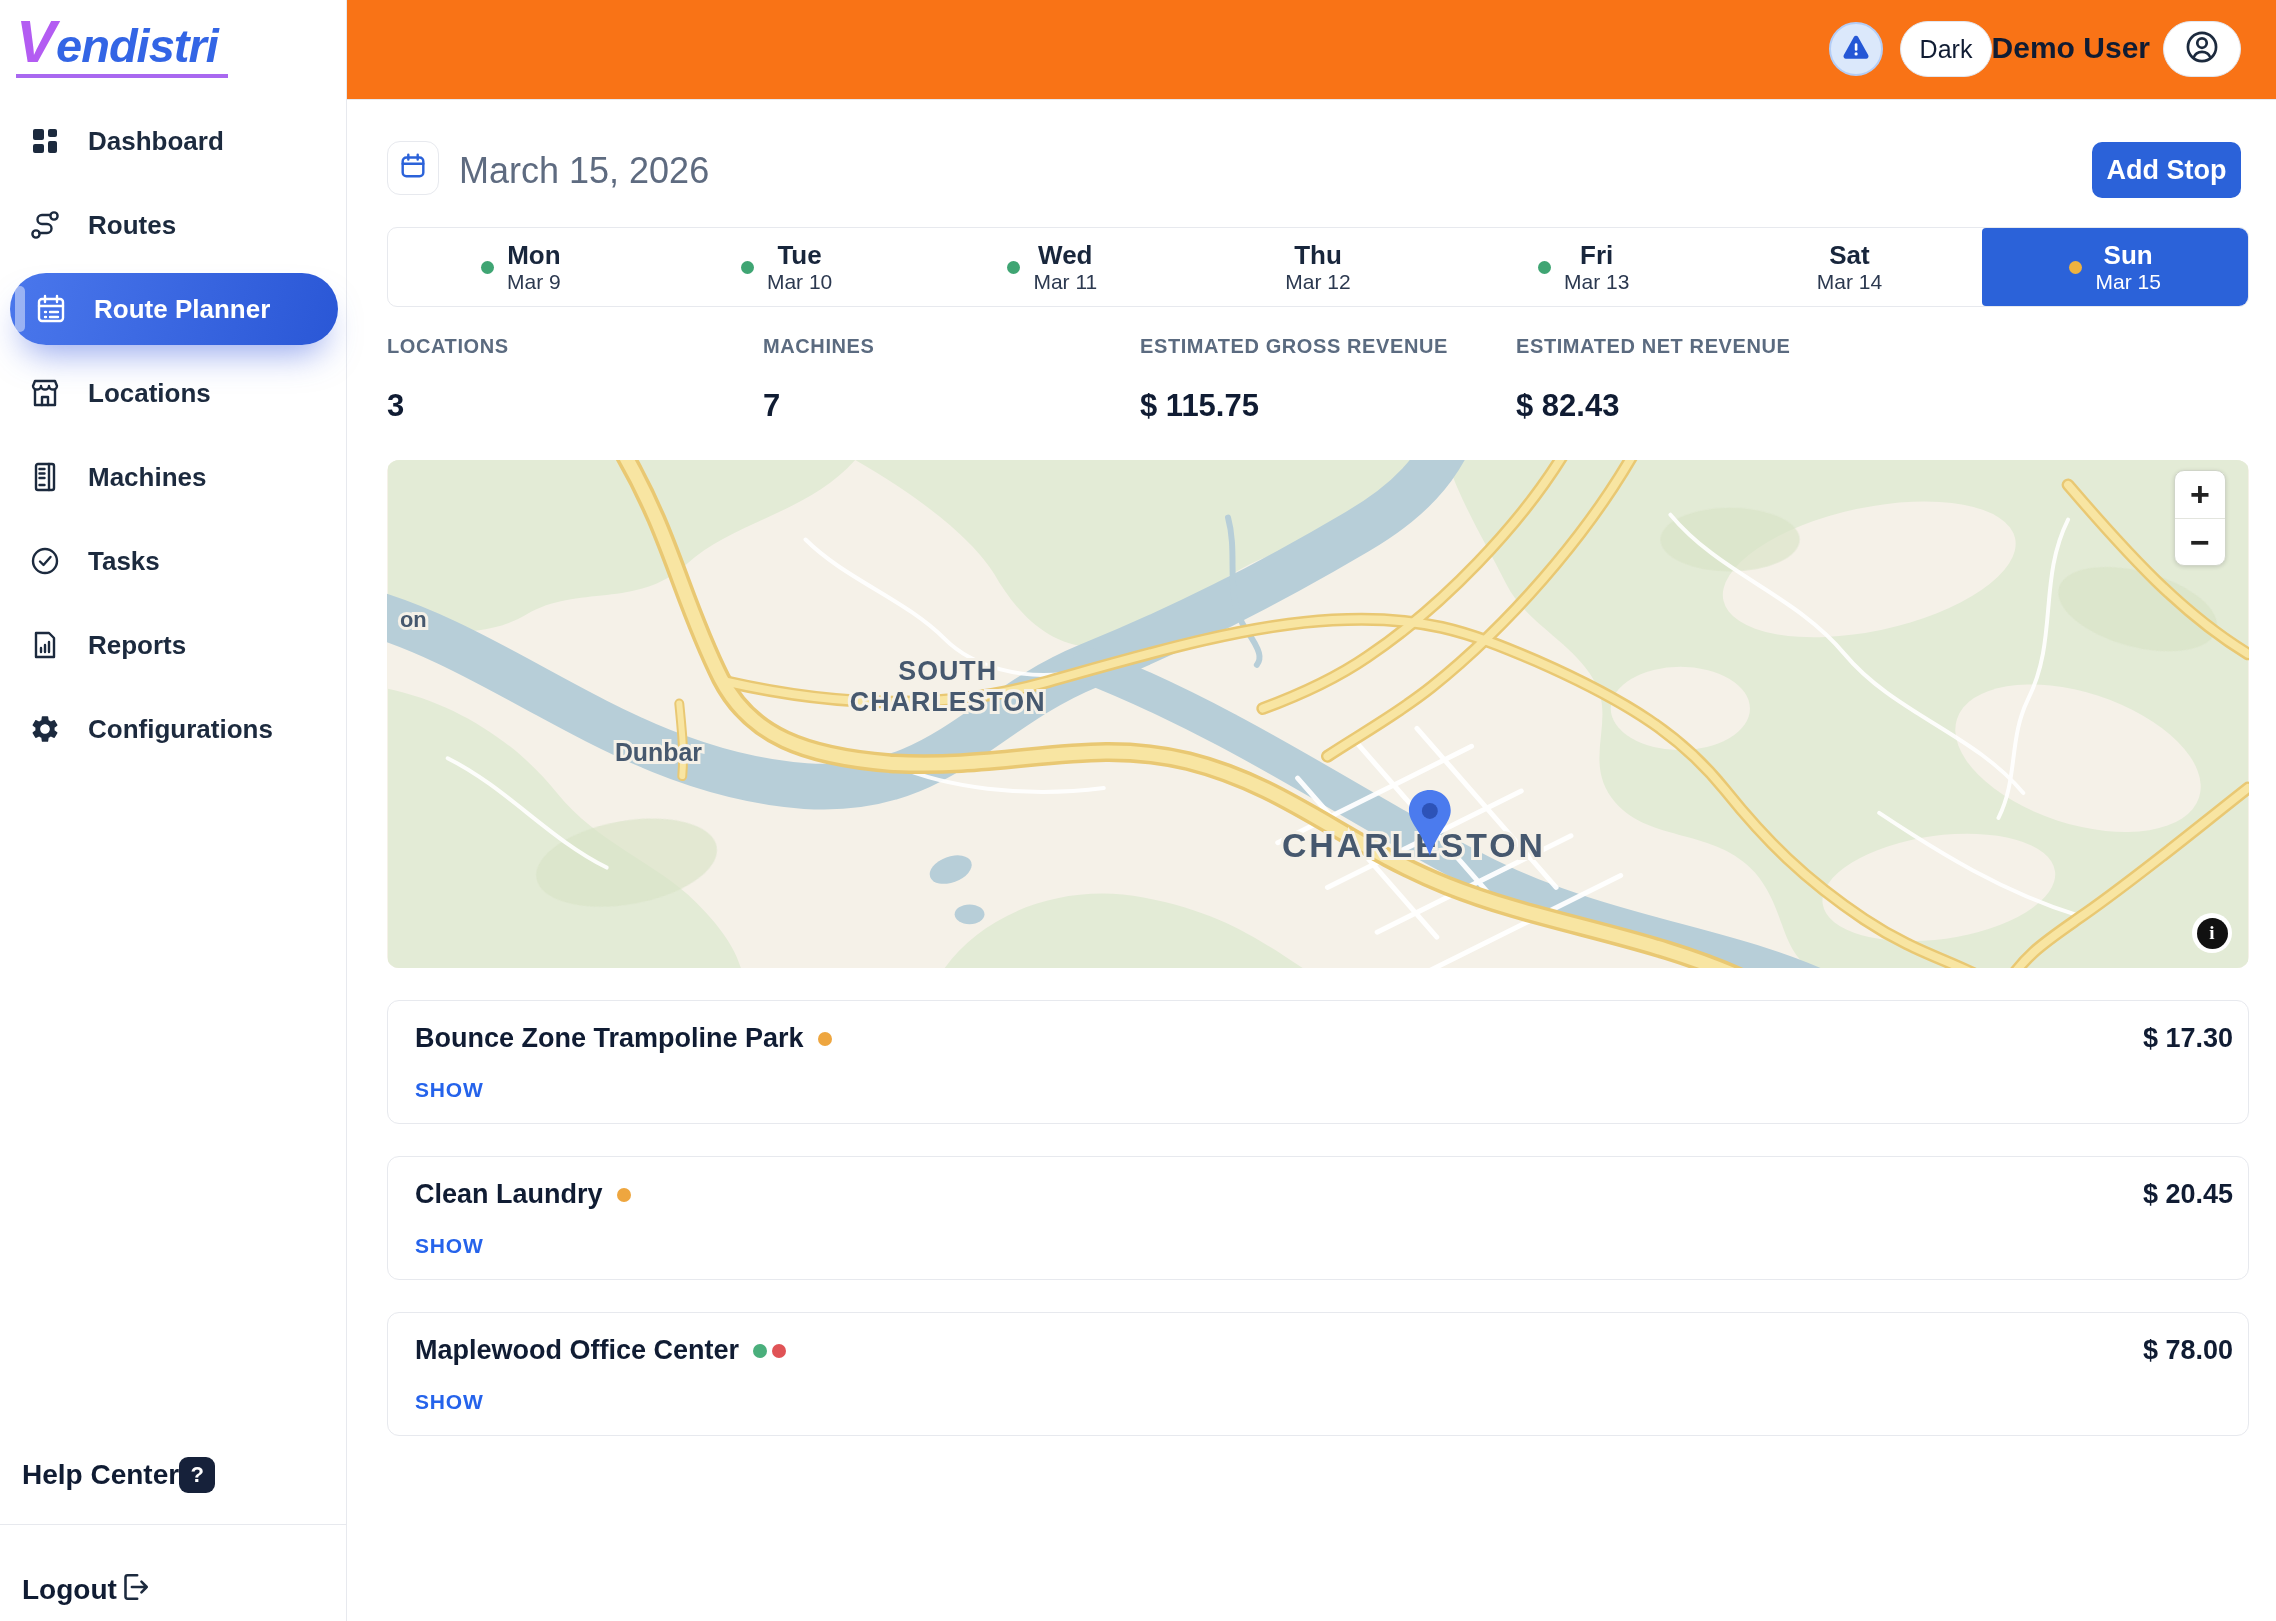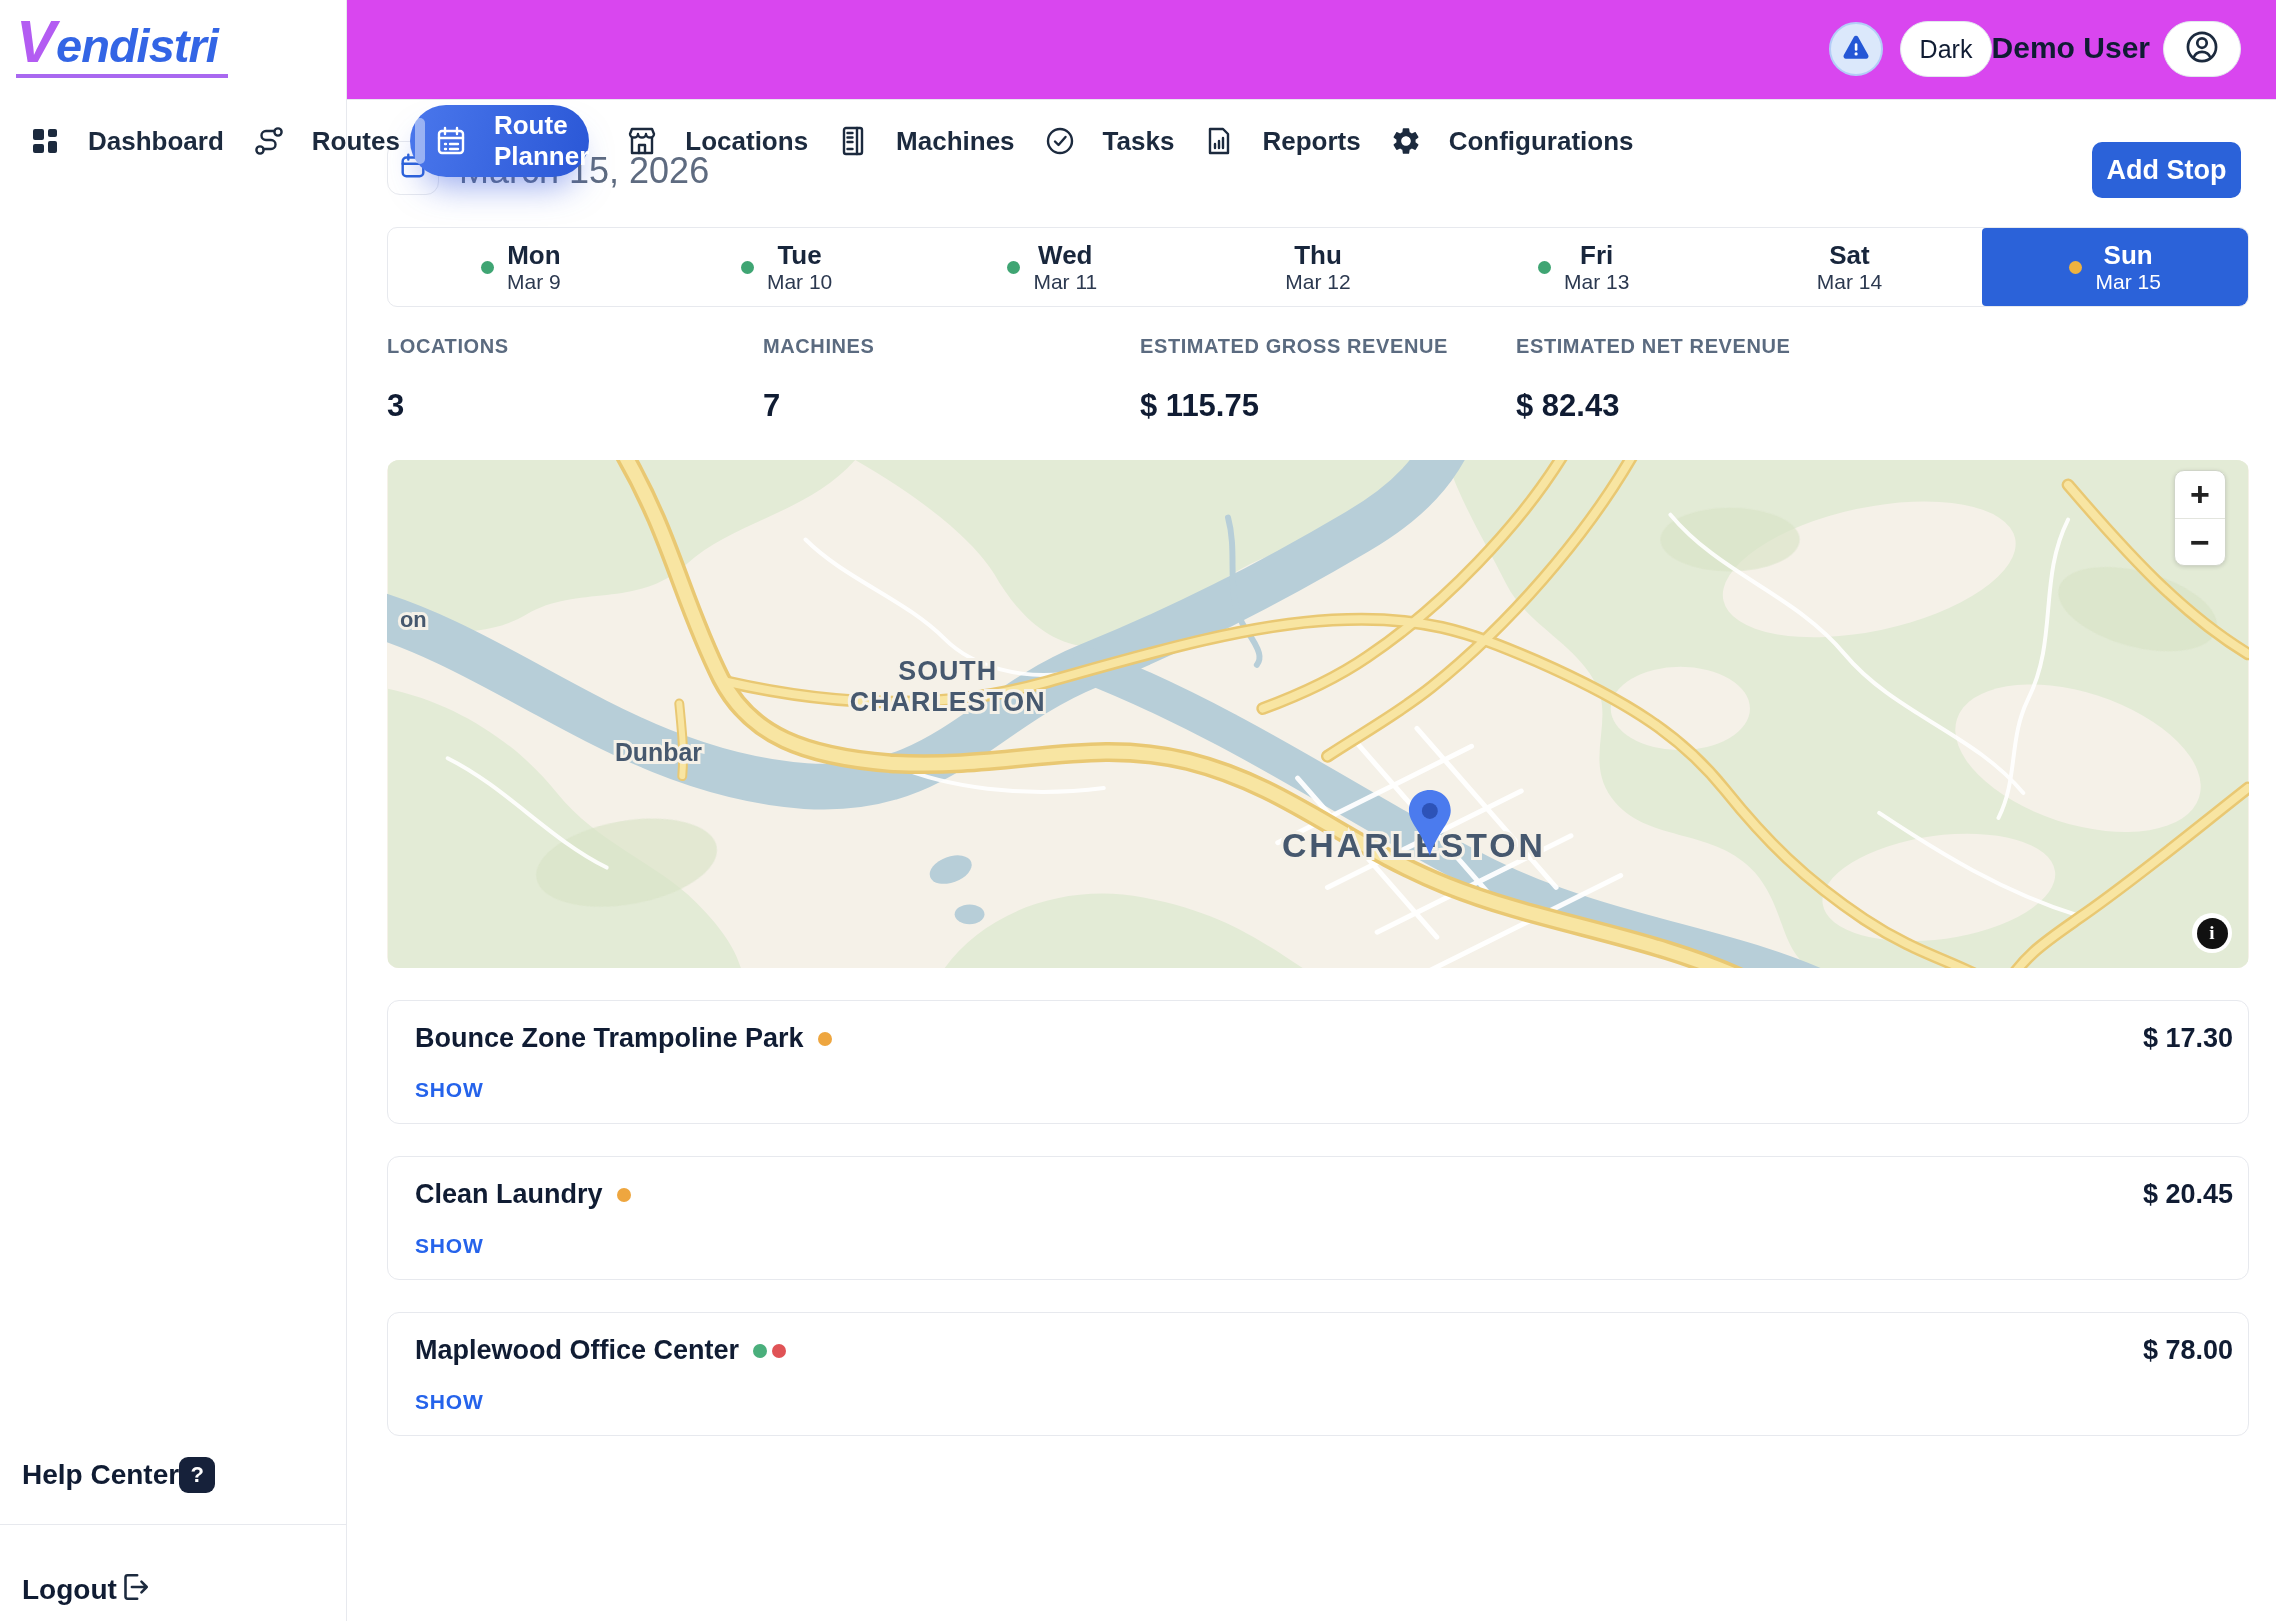--- a/index.html
+++ b/index.html
@@ -8,21 +8,21 @@
     position:relative; background:#ffffff; overflow:hidden;
     font-family:"Liberation Sans", sans-serif; color:#101c33;
   }
   
   .sidebar { position:absolute; left:0; top:0; width:347px; height:1622px;
              background:#fff; border-right:1px solid #e7e9ee; z-index:5; }
   .logo { position:absolute; left:16px; top:12px; font-style:italic; font-weight:bold;
           border-bottom:4px solid #a968f0; padding:0 10px 2px 0; line-height:1.0; white-space:nowrap;}
   .logo .v    { font-size:60px; color:#b35cf2; }
   .logo .rest { font-size:47px; color:#3365e5; letter-spacing:-1px;}
-  .nav { position:absolute; top:113px; left:0; right:0; display:flex; flex-direction:row; }
+  .nav { position:absolute; top:113px; left:0; right:0; display:flex; flex-direction:column; gap:28px; }
   .nav-item { height:56px; display:flex; align-items:center; padding-left:28px; gap:26px;
               font-size:26px; font-weight:bold; color:#1c2a3e; cursor:pointer; position:relative;}
   .nav-item .nicon { width:34px; height:34px; flex:none; display:flex; align-items:center; justify-content:center;}
   .nav-item svg { width:32px; height:32px; }
   .nav-item[data-selected="true"] {
       margin:-8px 8px -8px 10px; height:72px; border-radius:36px; padding-left:24px;
       background:linear-gradient(105deg,#4a77ec,#2a57d6); color:#fff;
       box-shadow:0 20px 34px -12px rgba(62,94,224,.55);
   }
   .nav-item[data-selected="true"]::before { content:""; position:absolute; left:5px; top:13px; bottom:13px;
@@ -32,21 +32,21 @@
   .ic-fill * { fill:#1c2a3e; }
   .help-row, .logout-row { position:absolute; left:22px; right:16px; display:flex;
       align-items:center; font-size:28px; font-weight:bold; cursor:pointer;}
   .help-row  { top:1451px; height:48px; }
   .logout-row{ top:1566px; height:48px; }
   .help-badge { width:36px; height:36px; border-radius:9px; background:#16213a; color:#fff;
       font-size:22px; font-weight:bold; display:flex; align-items:center; justify-content:center; }
   .side-divider { position:absolute; top:1524px; left:0; right:0; height:1px; background:#e7e9ee; }
   .logout-icon svg { width:34px; height:34px; }
   
-  .topbar { position:absolute; left:347px; top:0; right:0; height:100px; background:#d946ef;
+  .topbar { position:absolute; left:347px; top:0; right:0; height:100px; background:#f97316;
             border-bottom:1px solid #e7e9ee; }
   .alert-btn { position:absolute; top:22px; right:394px; width:54px; height:54px; border-radius:50%;
       background:#dbe8fb; border:2px solid #b3cdf7; display:flex; align-items:center; justify-content:center; cursor:pointer;}
   .alert-btn svg { width:30px; height:30px; }
   .theme-btn { position:absolute; top:21px; right:285px; width:92px; height:56px; border-radius:28px;
       background:#fff; border:1px solid #e2e6ee; font-size:25px; color:#101c33;
       display:flex; align-items:center; justify-content:center; cursor:pointer;}
   .user-name { position:absolute; top:31px; right:127px; font-size:30px; font-weight:bold; }
   .avatar-btn { position:absolute; top:21px; right:36px; width:78px; height:56px; border-radius:28px;
       background:#fff; border:1px solid #e2e6ee; display:flex; align-items:center; justify-content:center; cursor:pointer;}

